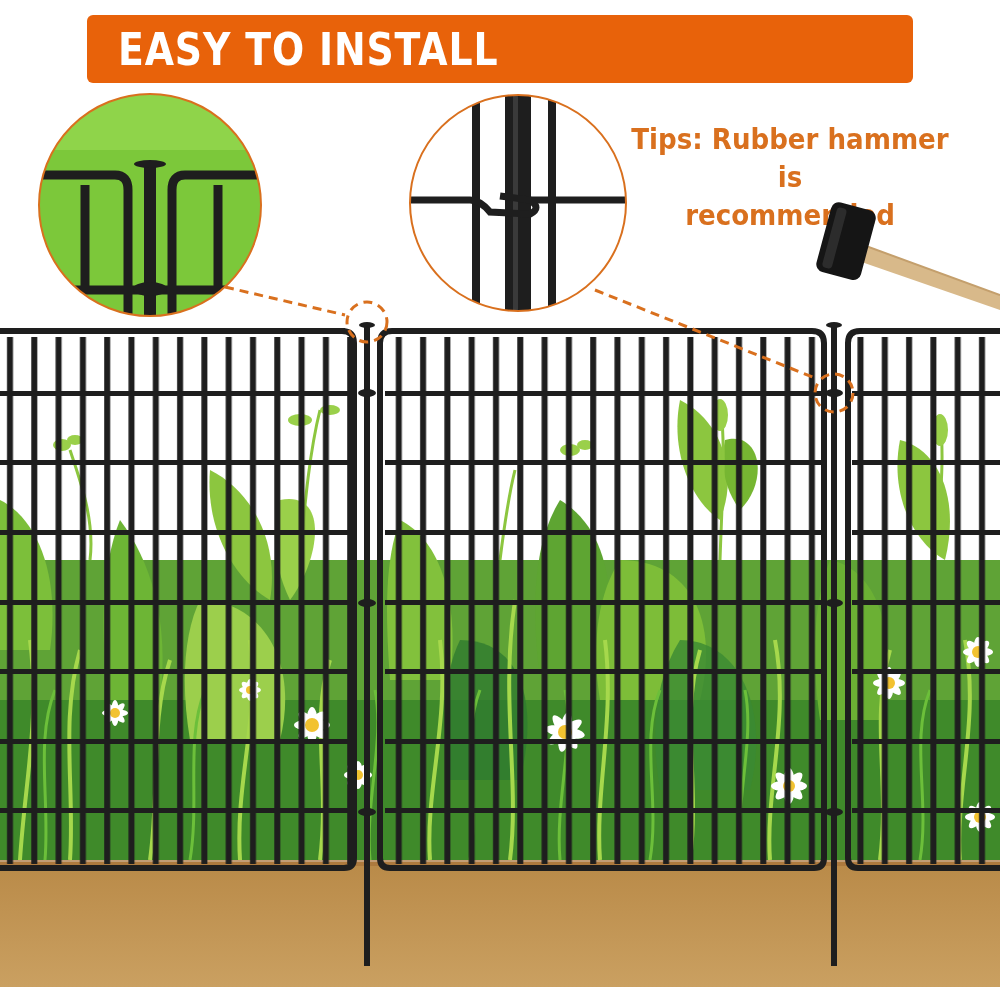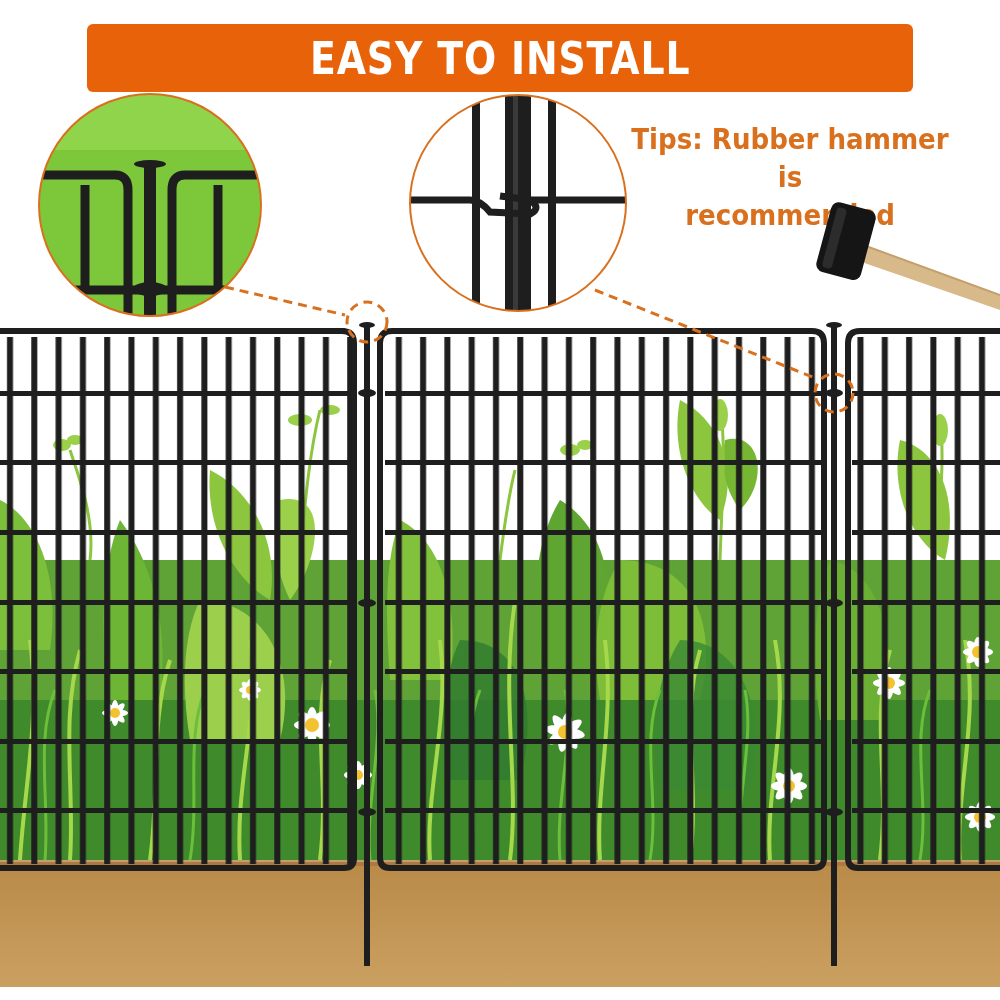--- a/index.html
+++ b/index.html
@@ -1,20 +1,20 @@
 <!DOCTYPE html>
 <html><head>
 <meta charset="utf-8">
 <style>
   html, body { margin: 0; padding: 0; background: #ffffff; }
   body { width: 1000px; height: 1000px; position: relative; overflow: hidden;
          font-family: "DejaVu Sans", "Liberation Sans", sans-serif; }
   .banner {
-    position: absolute; left: 87px; top: 24px; width: 826px; height: 68px;
-    border-radius: 6px; display: flex; align-items: center; justify-content: center;
+    position: absolute; left: 87px; top: 15px; width: 826px; height: 68px;
+    border-radius: 6px; display: flex; align-items: center; 
   }
   .banner-title {
     color: #ffffff; font-family: "DejaVu Sans", sans-serif; font-weight: bold;
     font-size: 44px; letter-spacing: 1px; transform: scaleX(0.86);
   }
   .tips {
     position: absolute; left: 600px; top: 120px; width: 380px; text-align: center;
     font-family: "DejaVu Sans", sans-serif; font-weight: bold; font-size: 29px; line-height: 38px;
     transform: scaleX(0.9); transform-origin: center top;
   }

